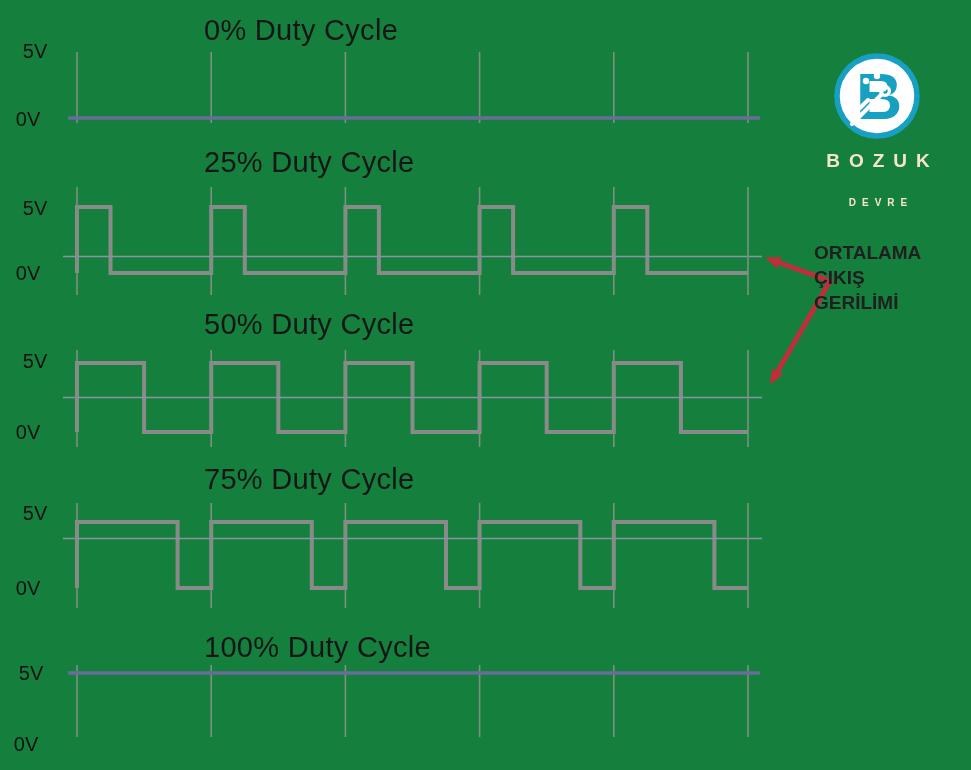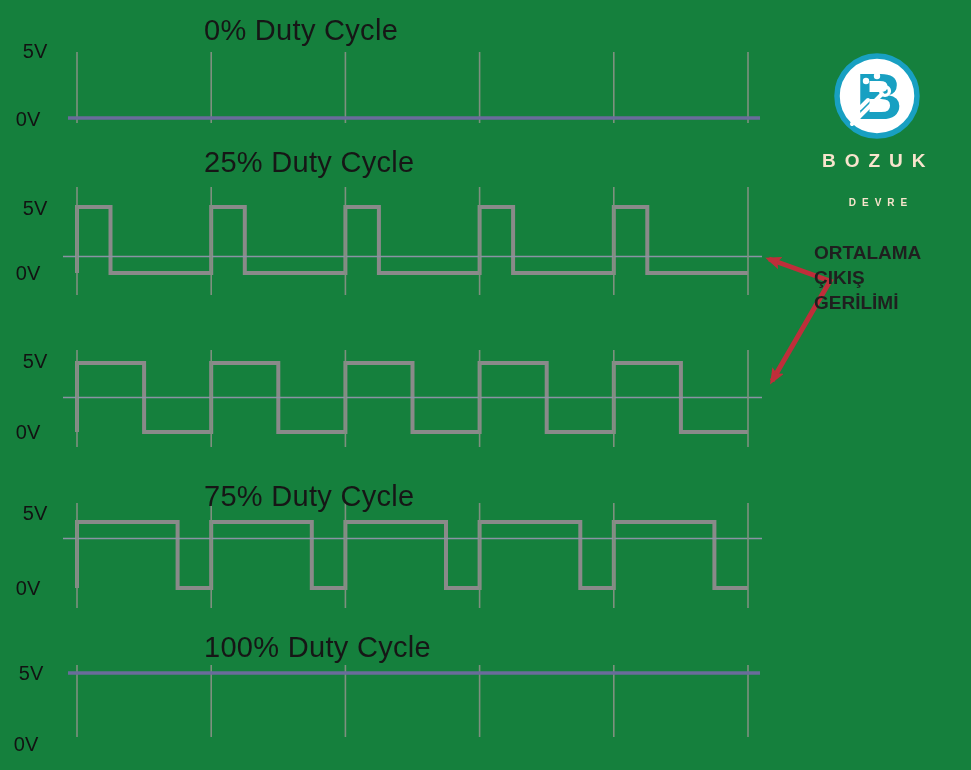--- a/index.html
+++ b/index.html
@@ -5,38 +5,38 @@
   html,body { margin:0; padding:0; background:#fff; }
   .stage {
     position:relative; width:971px; height:770px; background:#15803d;
     font-family:"Liberation Sans", sans-serif; overflow:hidden;
   }
   .gfx { position:absolute; left:0; top:0; }
   .title {
     position:absolute; left:204px; font-size:29px; line-height:33px;
     color:var(--text,#161616); white-space:nowrap; letter-spacing:0.3px;
   }
-  .t0{top:14px} .t1{top:146px} .t2{top:308px} .t3{top:480px} .t4{top:631px}
+  .t0{top:14px} .t1{top:146px} .t2{top:308px} .t3{top:463px} .t4{top:631px}
   .vlabel {
     position:absolute; width:46px; text-align:center; font-size:20px; line-height:24px;
     color:#121212; white-space:nowrap;
   }
   .lb0h{left:12px;top:39px} .lb0l{left:5px;top:107px}
   .lb1h{left:12px;top:196px} .lb1l{left:5px;top:261px}
   .lb2h{left:12px;top:349px} .lb2l{left:5px;top:420px}
   .lb3h{left:12px;top:501px} .lb3l{left:5px;top:576px}
   .lb4h{left:8px;top:661px}  .lb4l{left:3px;top:732px}
   .annotation {
     position:absolute; left:814px; top:240px; width:148px; text-align:left;
     font-weight:bold; font-size:19px; line-height:25px; color:#1f1f1f;
   }
   .annotation span { display:block; }
   .logo-mark { position:absolute; left:833px; top:52px; }
   .brand {
-    position:absolute; left:813px; top:150px; width:130px; 
+    position:absolute; left:813px; top:150px; width:130px; text-align:center;
     font-weight:bold; font-size:19px; letter-spacing:9px; text-indent:9px;
     color:var(--logo-text,#f8e4cd); white-space:nowrap;
   }
   .brand-sub {
     position:absolute; left:813px; top:182px; width:130px; text-align:center;
     font-weight:bold; font-size:10px; letter-spacing:6px; text-indent:6px;
     color:var(--logo-text,#f8e4cd); white-space:nowrap;margin-top:15px;
   }
 </style>
 </head>
@@ -98,20 +98,21 @@
         <line x1="613.8" y1="665" x2="613.8" y2="737" stroke-width="1.6" style="stroke:var(--tick)"></line>
         <line x1="748.0" y1="665" x2="748.0" y2="737" stroke-width="1.6" style="stroke:var(--tick)"></line>
         <line x1="68" y1="673" x2="760" y2="673" stroke-width="3.4" style="stroke:var(--rail)"></line>
       </g>
 
     <path d="M 769 259 L 830 281 L 772 381" fill="none" style="stroke:var(--arrow,#bf2e3a)" stroke-width="5" stroke-linejoin="miter" marker-start="url(#ah)" marker-end="url(#ah)"></path>
   </svg>
 
   <div class="title t0">0% Duty Cycle</div>
   <div class="title t1">25% Duty Cycle</div>
+  <div class="title t2">50% Duty Cycle</div>
   <div class="title t3">75% Duty Cycle</div>
   <div class="title t4">100% Duty Cycle</div>
 
   <div class="vlabel lb0h">5V</div>
   <div class="vlabel lb0l">0V</div>
   <div class="vlabel lb1h">5V</div>
   <div class="vlabel lb1l">0V</div>
   <div class="vlabel lb2h">5V</div>
   <div class="vlabel lb2l">0V</div>
   <div class="vlabel lb3h">5V</div>

